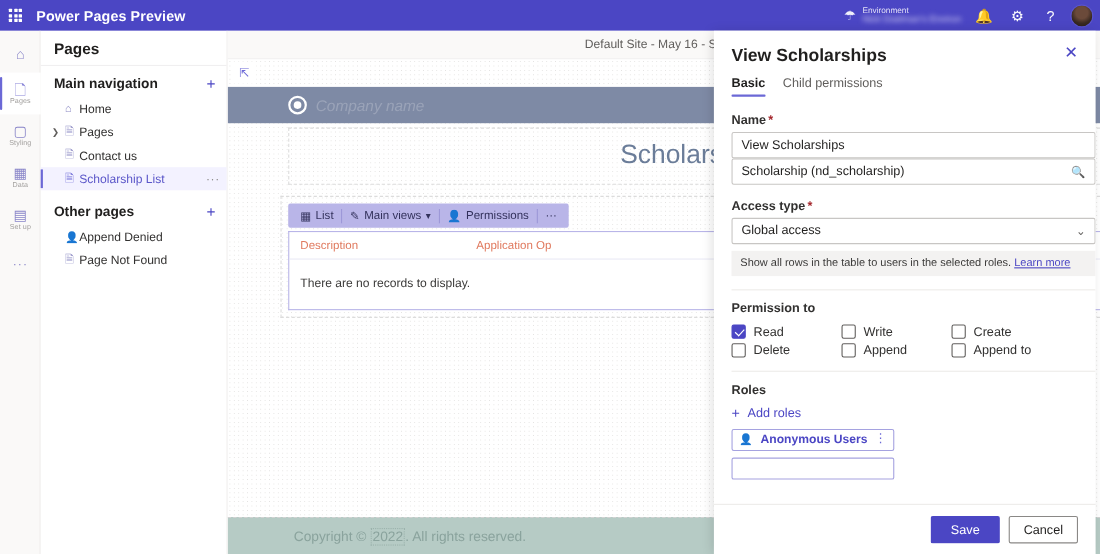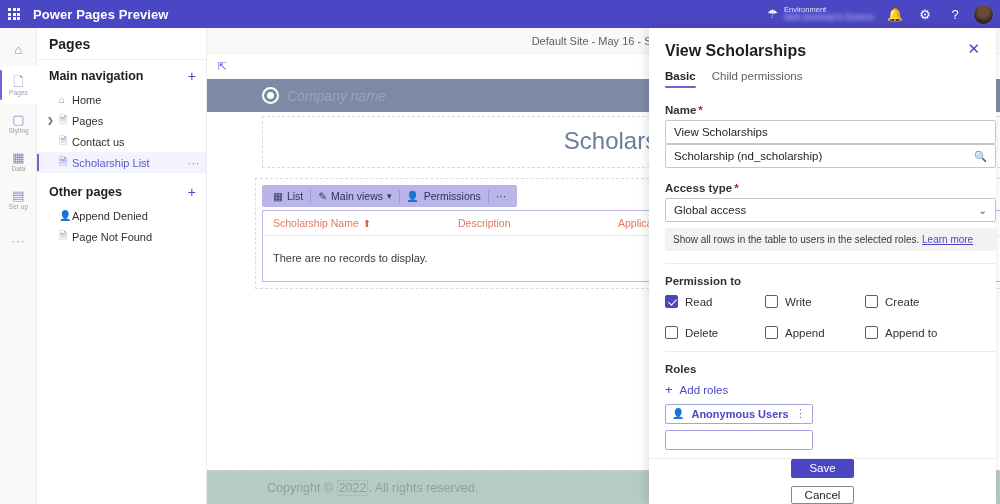--- a/index.html
+++ b/index.html
@@ -252,21 +252,21 @@
   }
   .hint-band {
     margin-top: 6px; background: #f3f2f1; padding: 6px 8px;
     font-size: 10px; color: #3b3a39;
   }
   .hint-band a { color: #4b46c4; }
   .sec-divider { border-top: 1px solid #edebe9; margin: 12px 0 0 0; }
   .sec-title { font-size: 11.5px; font-weight: bold; color: #323130; margin: 11px 0 8px 0; }
   .perm-grid {
     display: grid; grid-template-columns: 100px 100px 1fr;
-    row-gap: 18px; margin-bottom: 12px;
+    row-gap: 4px; margin-bottom: 12px;
   }
   .cb-row { display: flex; align-items: center; gap: 7px; cursor: pointer; }
   .cb {
     width: 13px; height: 13px; border: 1px solid #605e5c; border-radius: 2px;
     background: #ffffff; flex: 0 0 auto;
   }
   .cb.checked {
     background: #4b46c4; border-color: #4b46c4;
     position: relative;
   }
@@ -287,21 +287,21 @@
     padding: 0 6px; margin-bottom: 6px; background: #ffffff;
   }
   .role-icon { color: #6b68d6; font-size: 10px; margin-right: 7px; }
   .role-name { font-size: 11px; font-weight: bold; color: #4b46c4; white-space: nowrap; }
   .role-more {
     margin-left: auto; color: #6b68d6; font-size: 11px; cursor: pointer; line-height: 9px;
   }
   .sp-footer {
     border-top: 1px solid #edebe9; height: 46px;
     display: flex; align-items: center; justify-content: flex-end;
-    gap: 8px; padding: 0 16px; flex-direction: column;
+    gap: 8px; padding: 0 16px;
   }
   .btn {
     height: 25px; min-width: 63px; border-radius: 2px; border: 1px solid transparent;
     font-size: 11.5px; display: flex; align-items: center; justify-content: center;
     cursor: pointer; font-family: inherit;
   }
   .btn-primary { background: #4b46c4; color: #ffffff; }
   .btn-default { background: #ffffff; color: #201f1e; border-color: #8a8886; }
 </style>
 </head>
@@ -452,23 +452,20 @@
               <span>Permissions</span>
             </div>
             <div class="tb-sep"></div>
             <div class="tb-btn">
               <span>···</span>
             </div>
           </div>
 
           <div class="list-table">
             <div class="list-head">
-              <span class="lh-col c1">
-                <span>Scholarship Name</span><span class="sort-arrow">⬆</span>
-              </span>
               <span class="lh-col c2">Description</span>
               <span class="lh-col">Application Op</span>
             </div>
             <div class="list-empty">There are no records to display.</div>
             <div class="add-fab">+</div>
           </div>
         </div>
       </div>
 
       <div class="site-footer">

